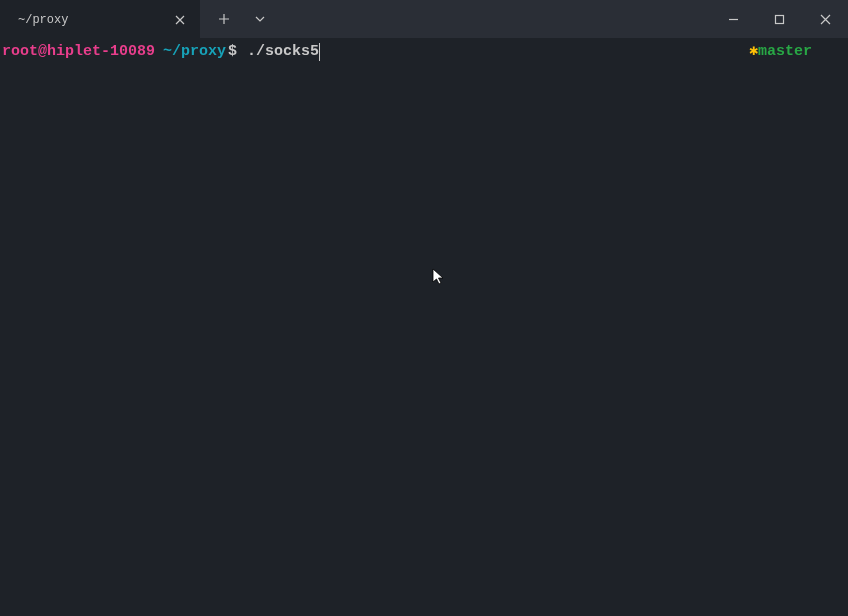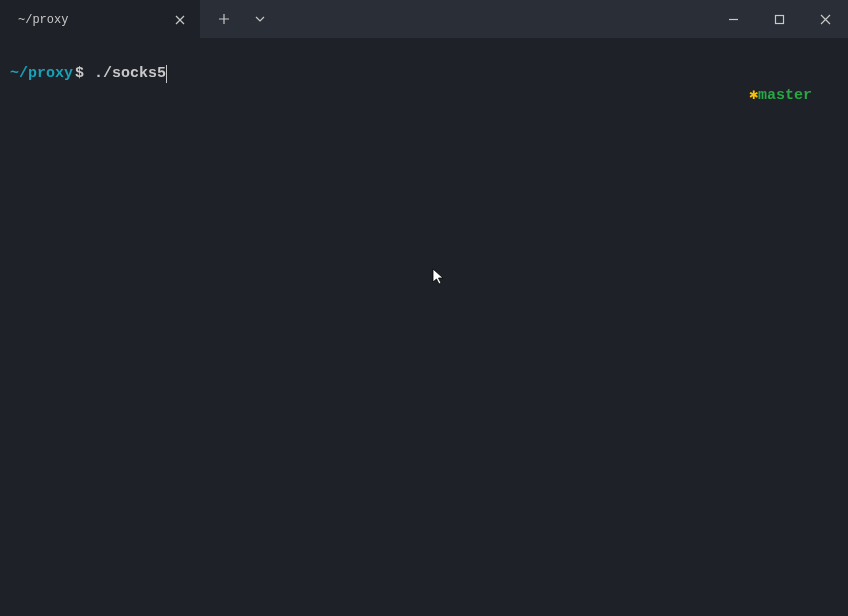--- a/index.html
+++ b/index.html
@@ -143,21 +143,20 @@
       height: 18px;
       background: #c8c8c8;
       vertical-align: middle;
       margin-left: 0px;
     }
     
     .branch-info {
       color: #28a745;
       margin-right: 36px;
       font-weight: 600;
-      margin-top: 44px;
     }
     
     .branch-star {
       color: #ffc107;
     }
     
     .mouse-cursor {
       position: absolute;
       left: 432px;
       top: 230px;
@@ -210,20 +209,21 @@
       <svg width="11" height="11" viewBox="0 0 11 11">
         <path d="M1 1 L10 10 M10 1 L1 10" stroke="#c8c8c8" stroke-width="1.2" fill="none"></path>
       </svg>
     </div>
   </div>
 </div>
 
 <div class="terminal-content">
   <div class="prompt-line">
     <div class="prompt-left">
+      <span class="user-host">root@hiplet-10089</span>
       <span class="path">~/proxy</span>
       <span class="dollar">$</span>
       <span class="command">./socks5</span>
         <span class="cursor"></span>
     </div>
     <div class="branch-info">
       <span class="branch-star">✱</span><span>master</span>
     </div>
   </div>
 

